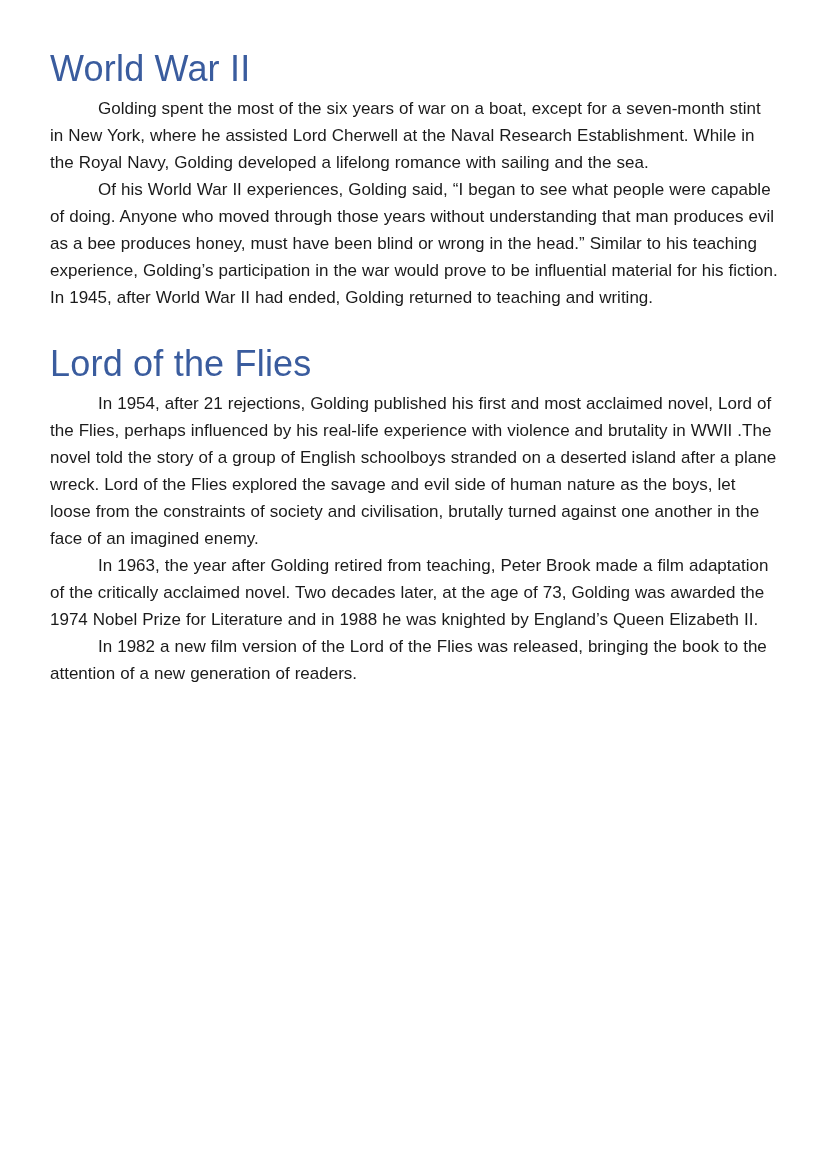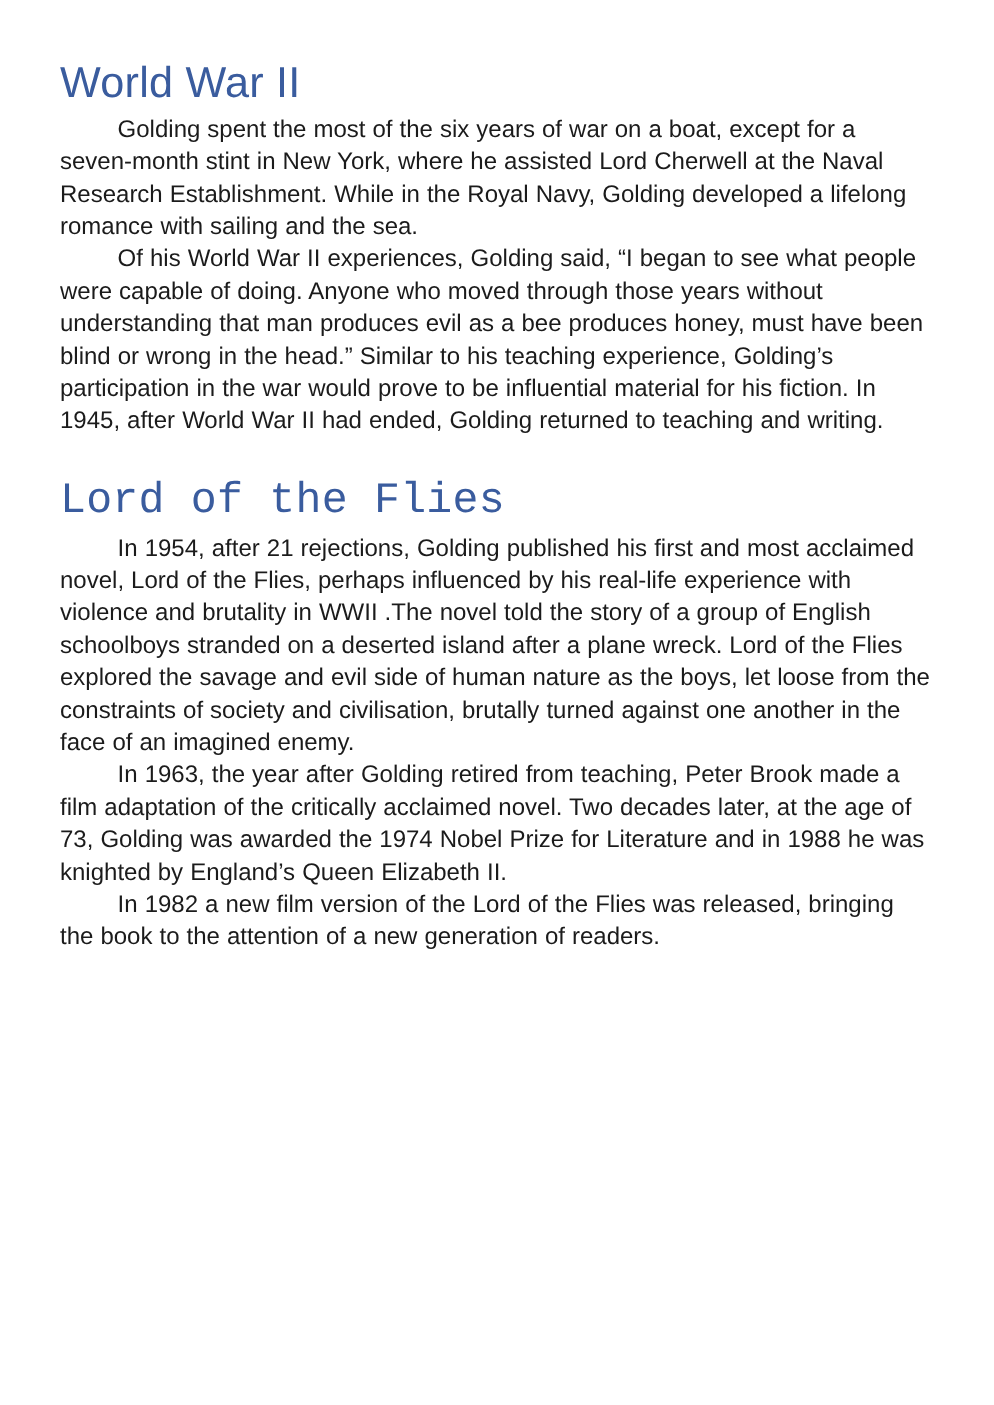--- a/index.html
+++ b/index.html
@@ -21,25 +21,24 @@
     margin: 0 0 9px 0;
     font-family: "Liberation Sans", sans-serif;
     font-weight: 400;
     font-size: 36px;
     line-height: 34px;
     color: #3a5c9e;
     letter-spacing: 0.2px;
   }
   .section-heading.spaced {
     margin-top: 36px;
-    font-family: Liberation Mono, monospace;
   }
   .body-paragraph {
     margin: 0;
-    font-size: 20px;
+    font-size: 17px;
     line-height: 27px;
     color: #1b1b1b;
     text-indent: 48px;
     text-align: left;
     word-spacing: 0.3px;
   }
   .section {
     width: 728px;
   }
 </style>

